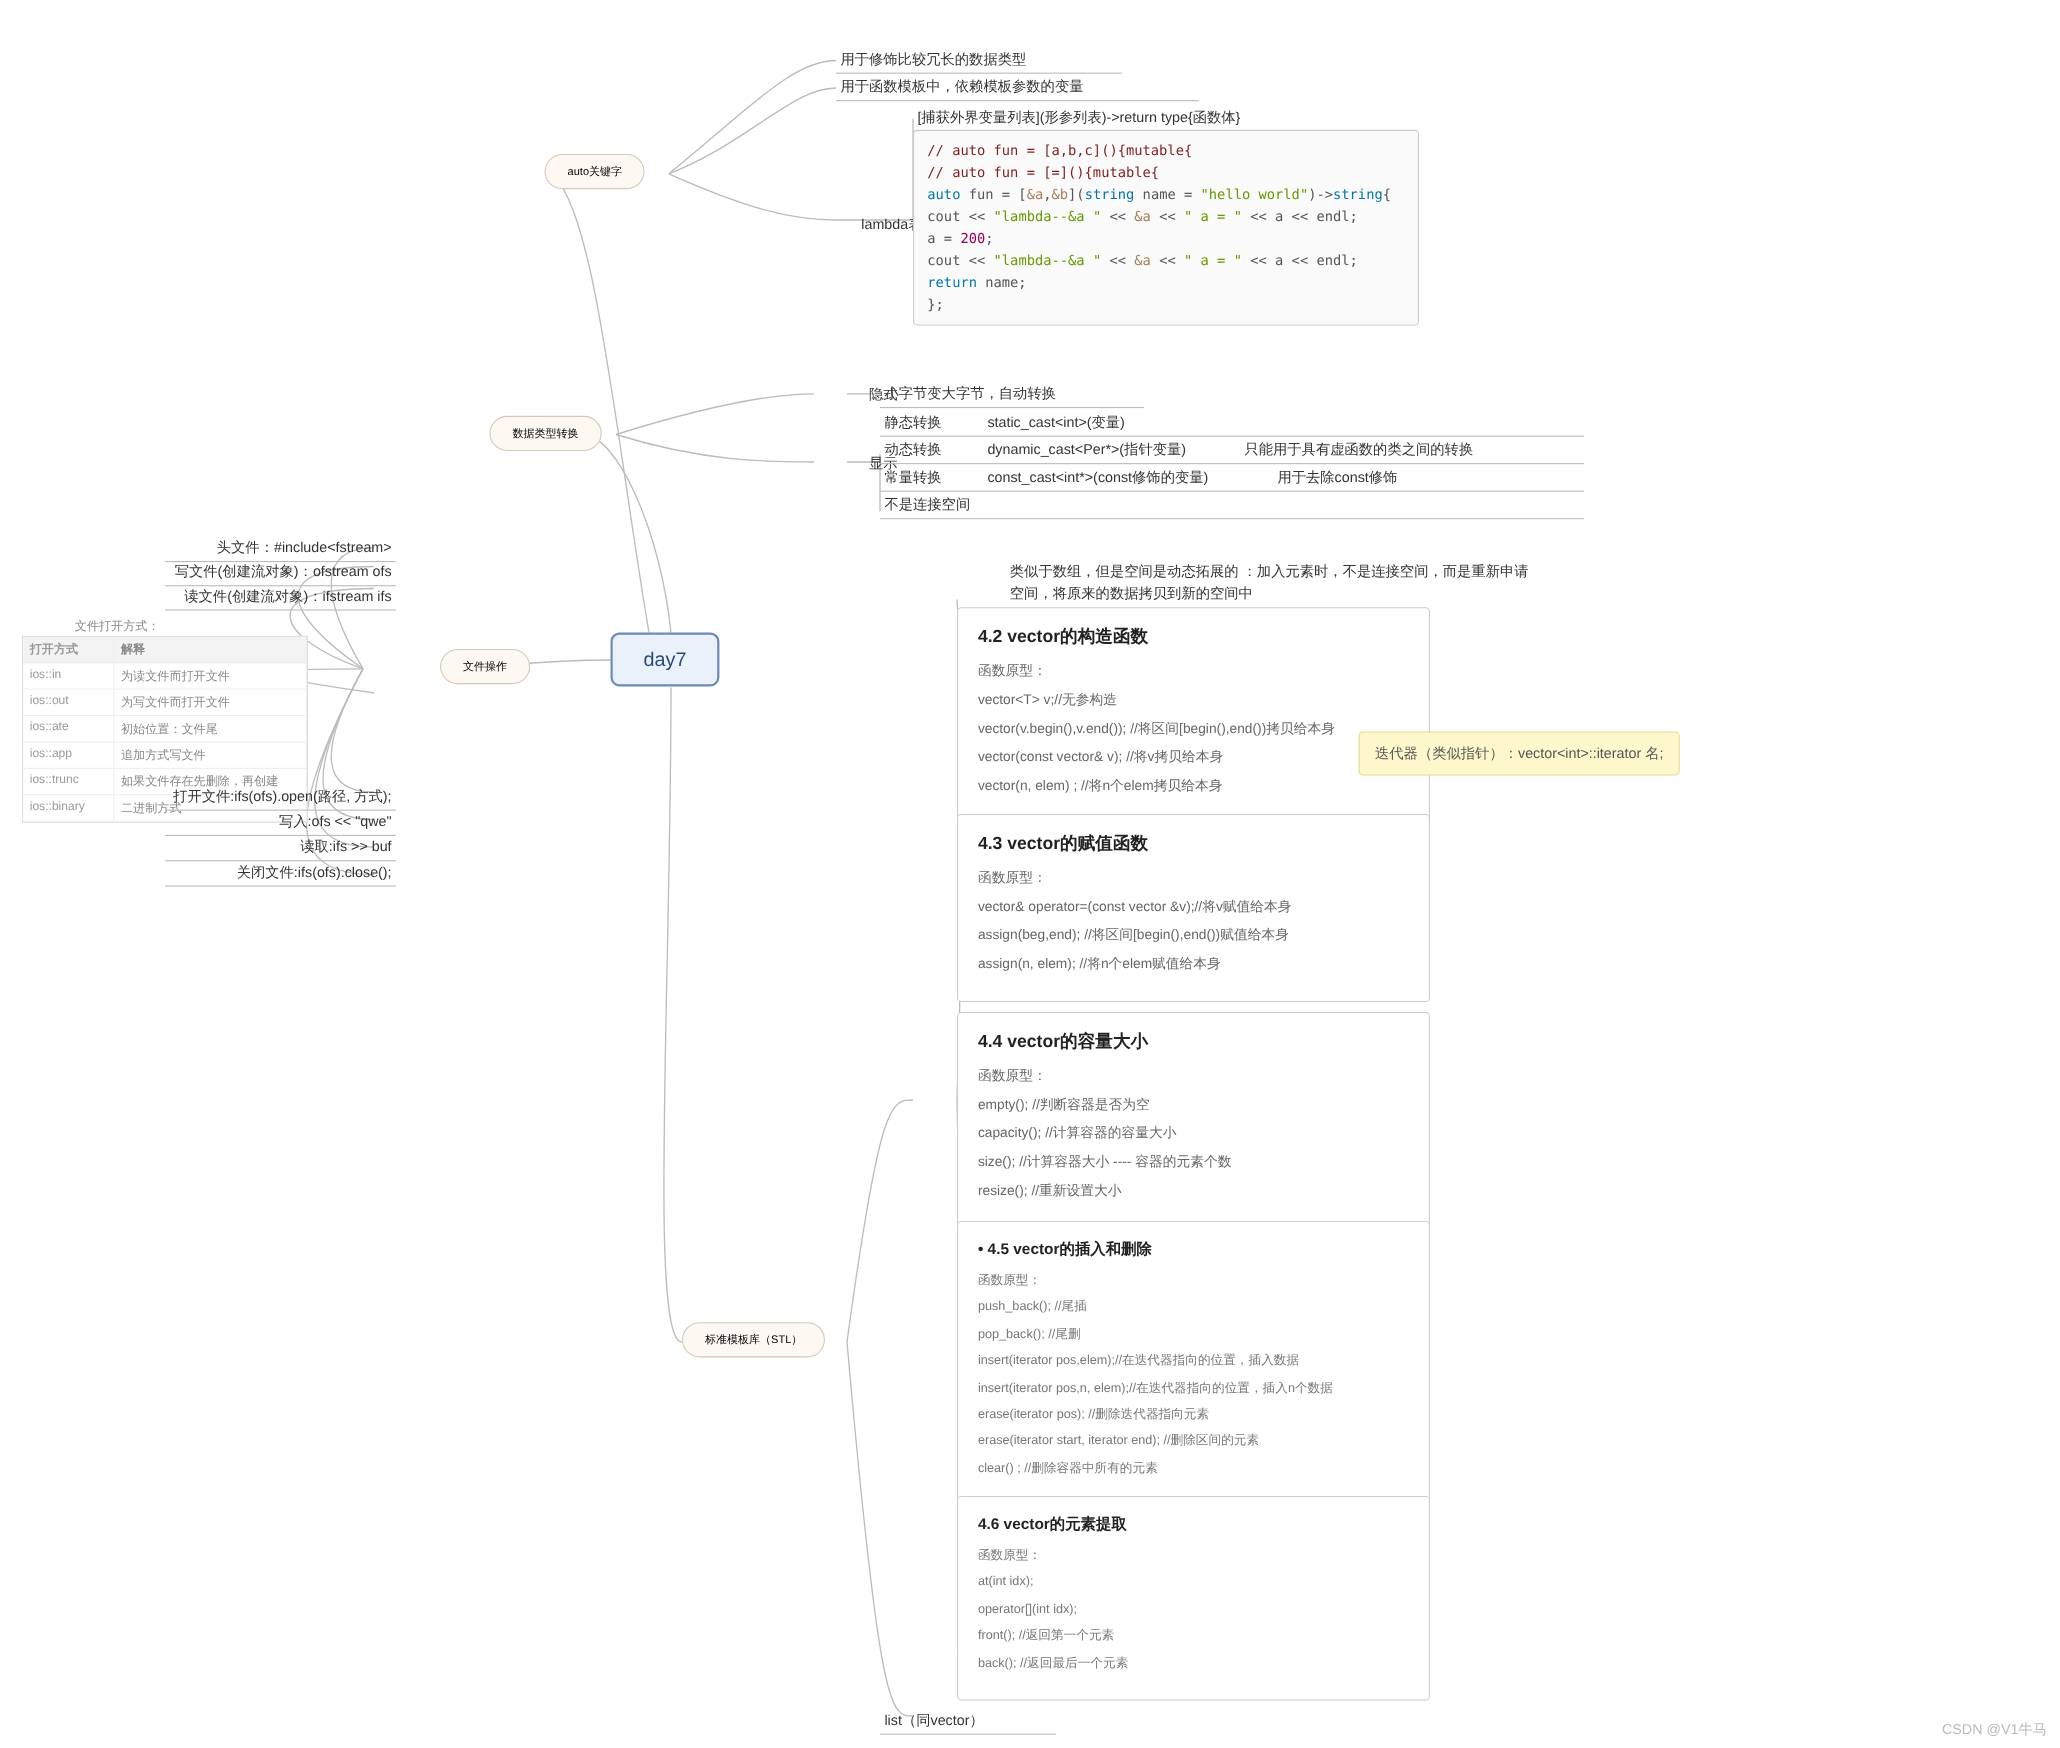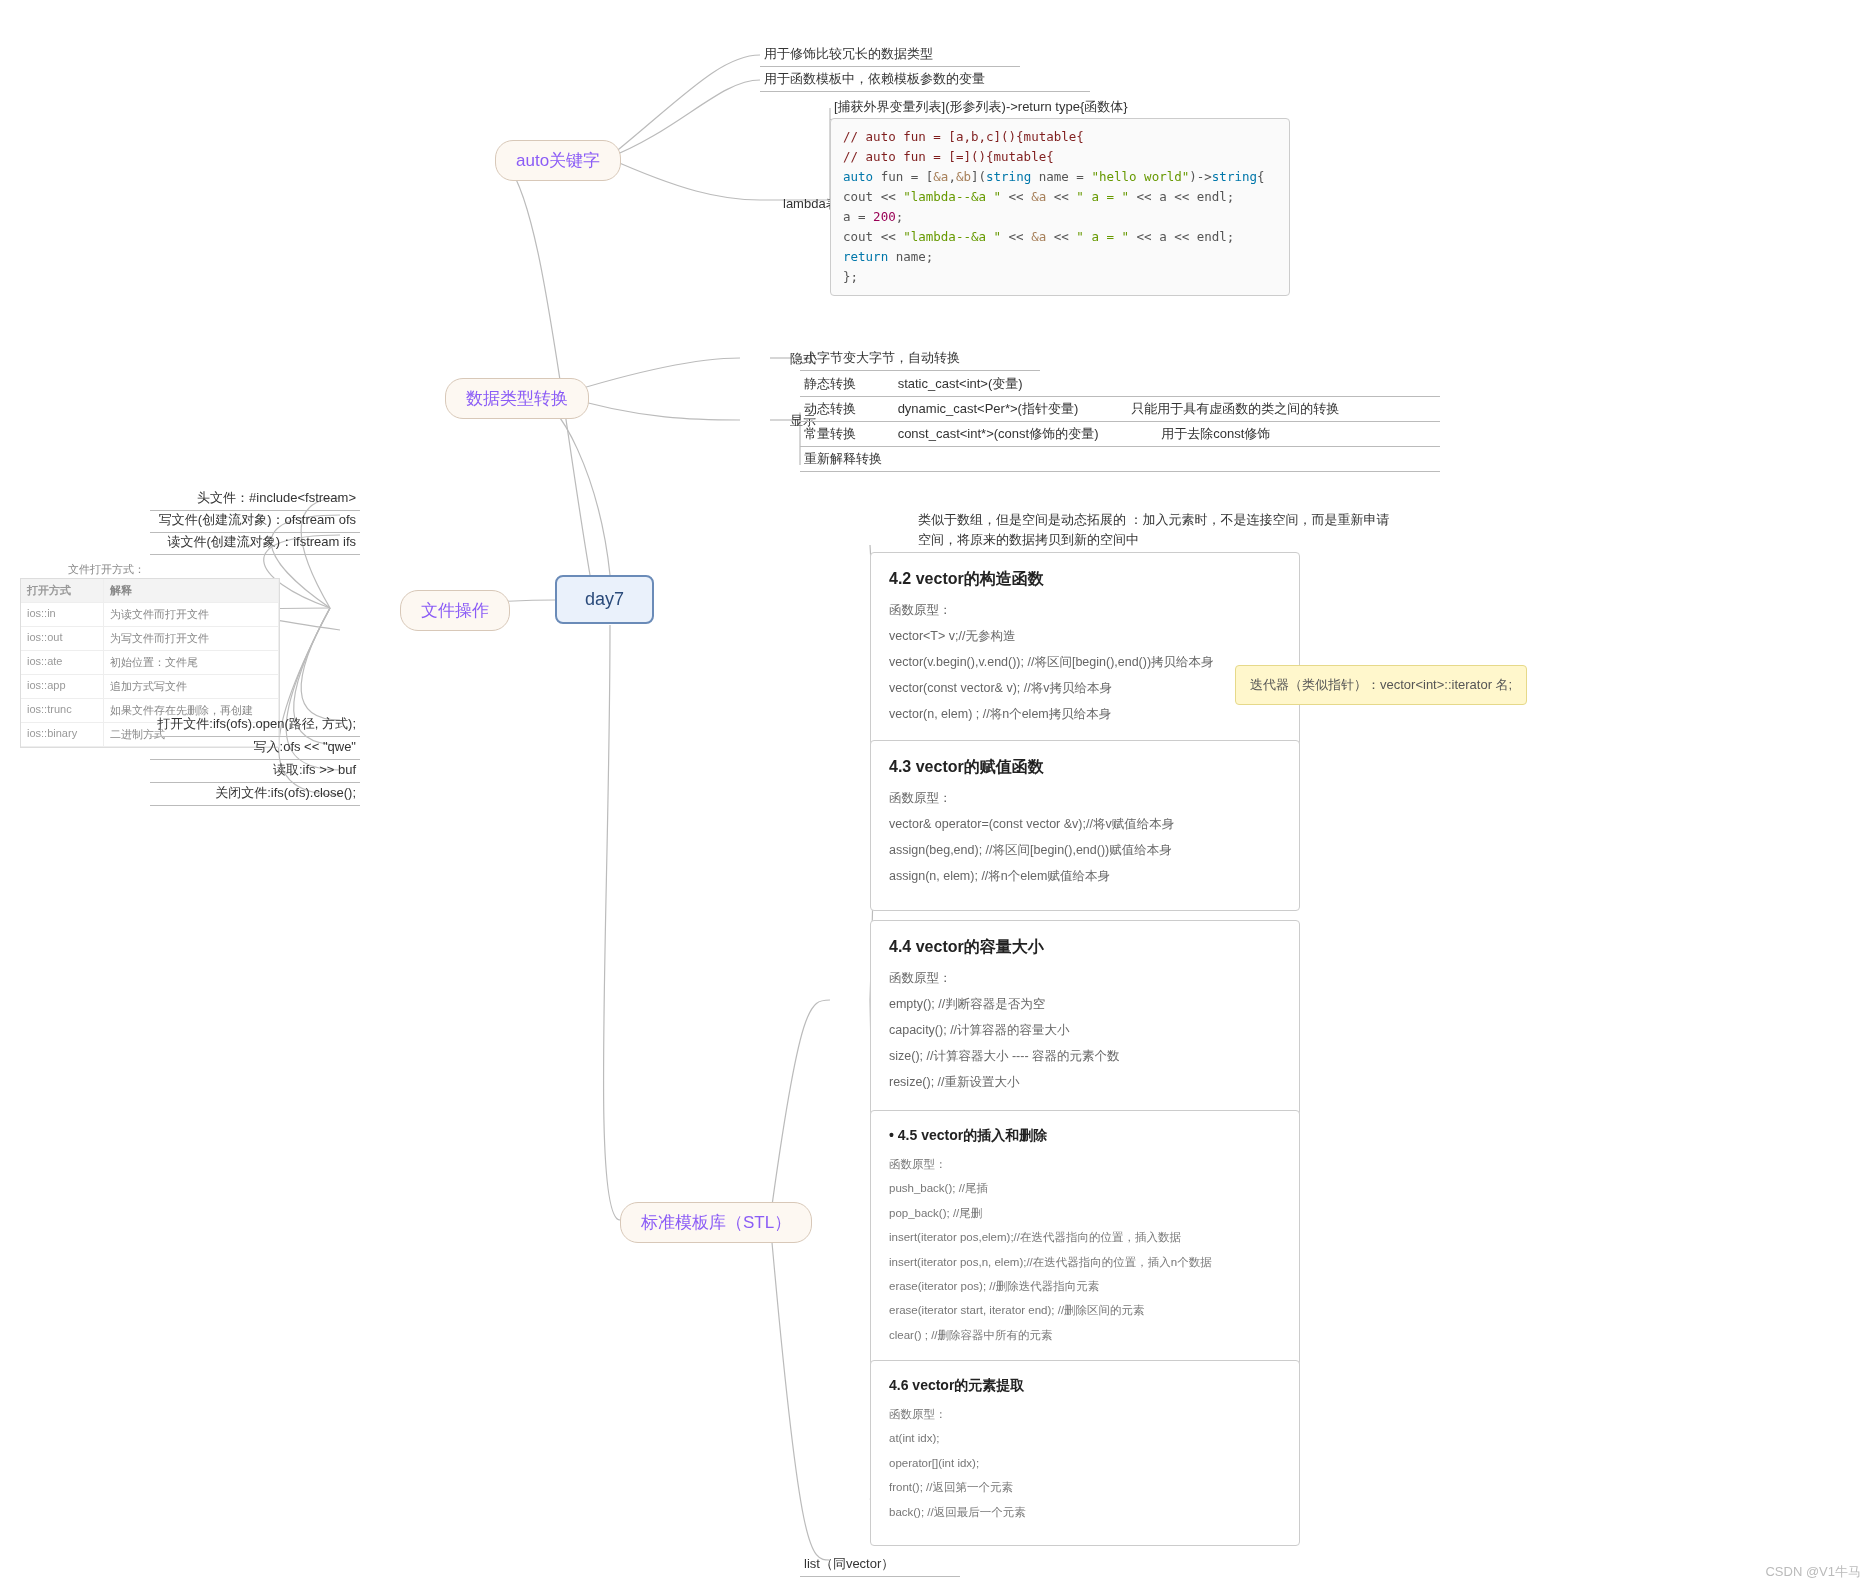--- a/index.html
+++ b/index.html
@@ -31,22 +31,22 @@
     padding: 12px 28px;
     font-size: 18px;
     color: #2a4a7a;
     text-align: center;
   }
   .bubble {
     border: 1px solid #d8c8b8;
     background: #fdf8f2;
     border-radius: 18px;
     padding: 8px 20px;
-    font-size: 17px;
-    color: #8b5cf6;
+    font-size: 10px;
+    color: #000000;
     text-align: right;
     white-space: nowrap;
   }
   .label {
     font-size: 13px;
     color: #333;
     white-space: nowrap;
     padding-left: 48px;
   }
   .underline-row {
@@ -222,21 +222,21 @@
     <span style="display:inline-block;width:90px;">动态转换</span>
     <span style="display:inline-block;width:230px;">dynamic_cast&lt;Per*&gt;(指针变量)</span>
     <span>只能用于具有虚函数的类之间的转换</span>
   </div>
   <div class="underline-row">
     <span style="display:inline-block;width:90px;">常量转换</span>
     <span style="display:inline-block;width:260px;">const_cast&lt;int*&gt;(const修饰的变量)</span>
     <span>用于去除const修饰</span>
   </div>
   <div class="underline-row">
-    <span>重新解释转换</span>
+    <span>不是连接空间</span>
   </div>
 </div>
 
 <div class="node bubble" style="left:400px; top:590px;">
   <span>文件操作</span>
 </div>
 
 <div class="node underline-row right-align" style="left:150px; top:486px; width:210px;">头文件：#include&lt;fstream&gt;</div>
 <div class="node underline-row right-align" style="left:150px; top:508px; width:210px;">写文件(创建流对象)：ofstream ofs</div>
 <div class="node underline-row right-align" style="left:150px; top:530px; width:210px;">读文件(创建流对象)：ifstream ifs</div>

